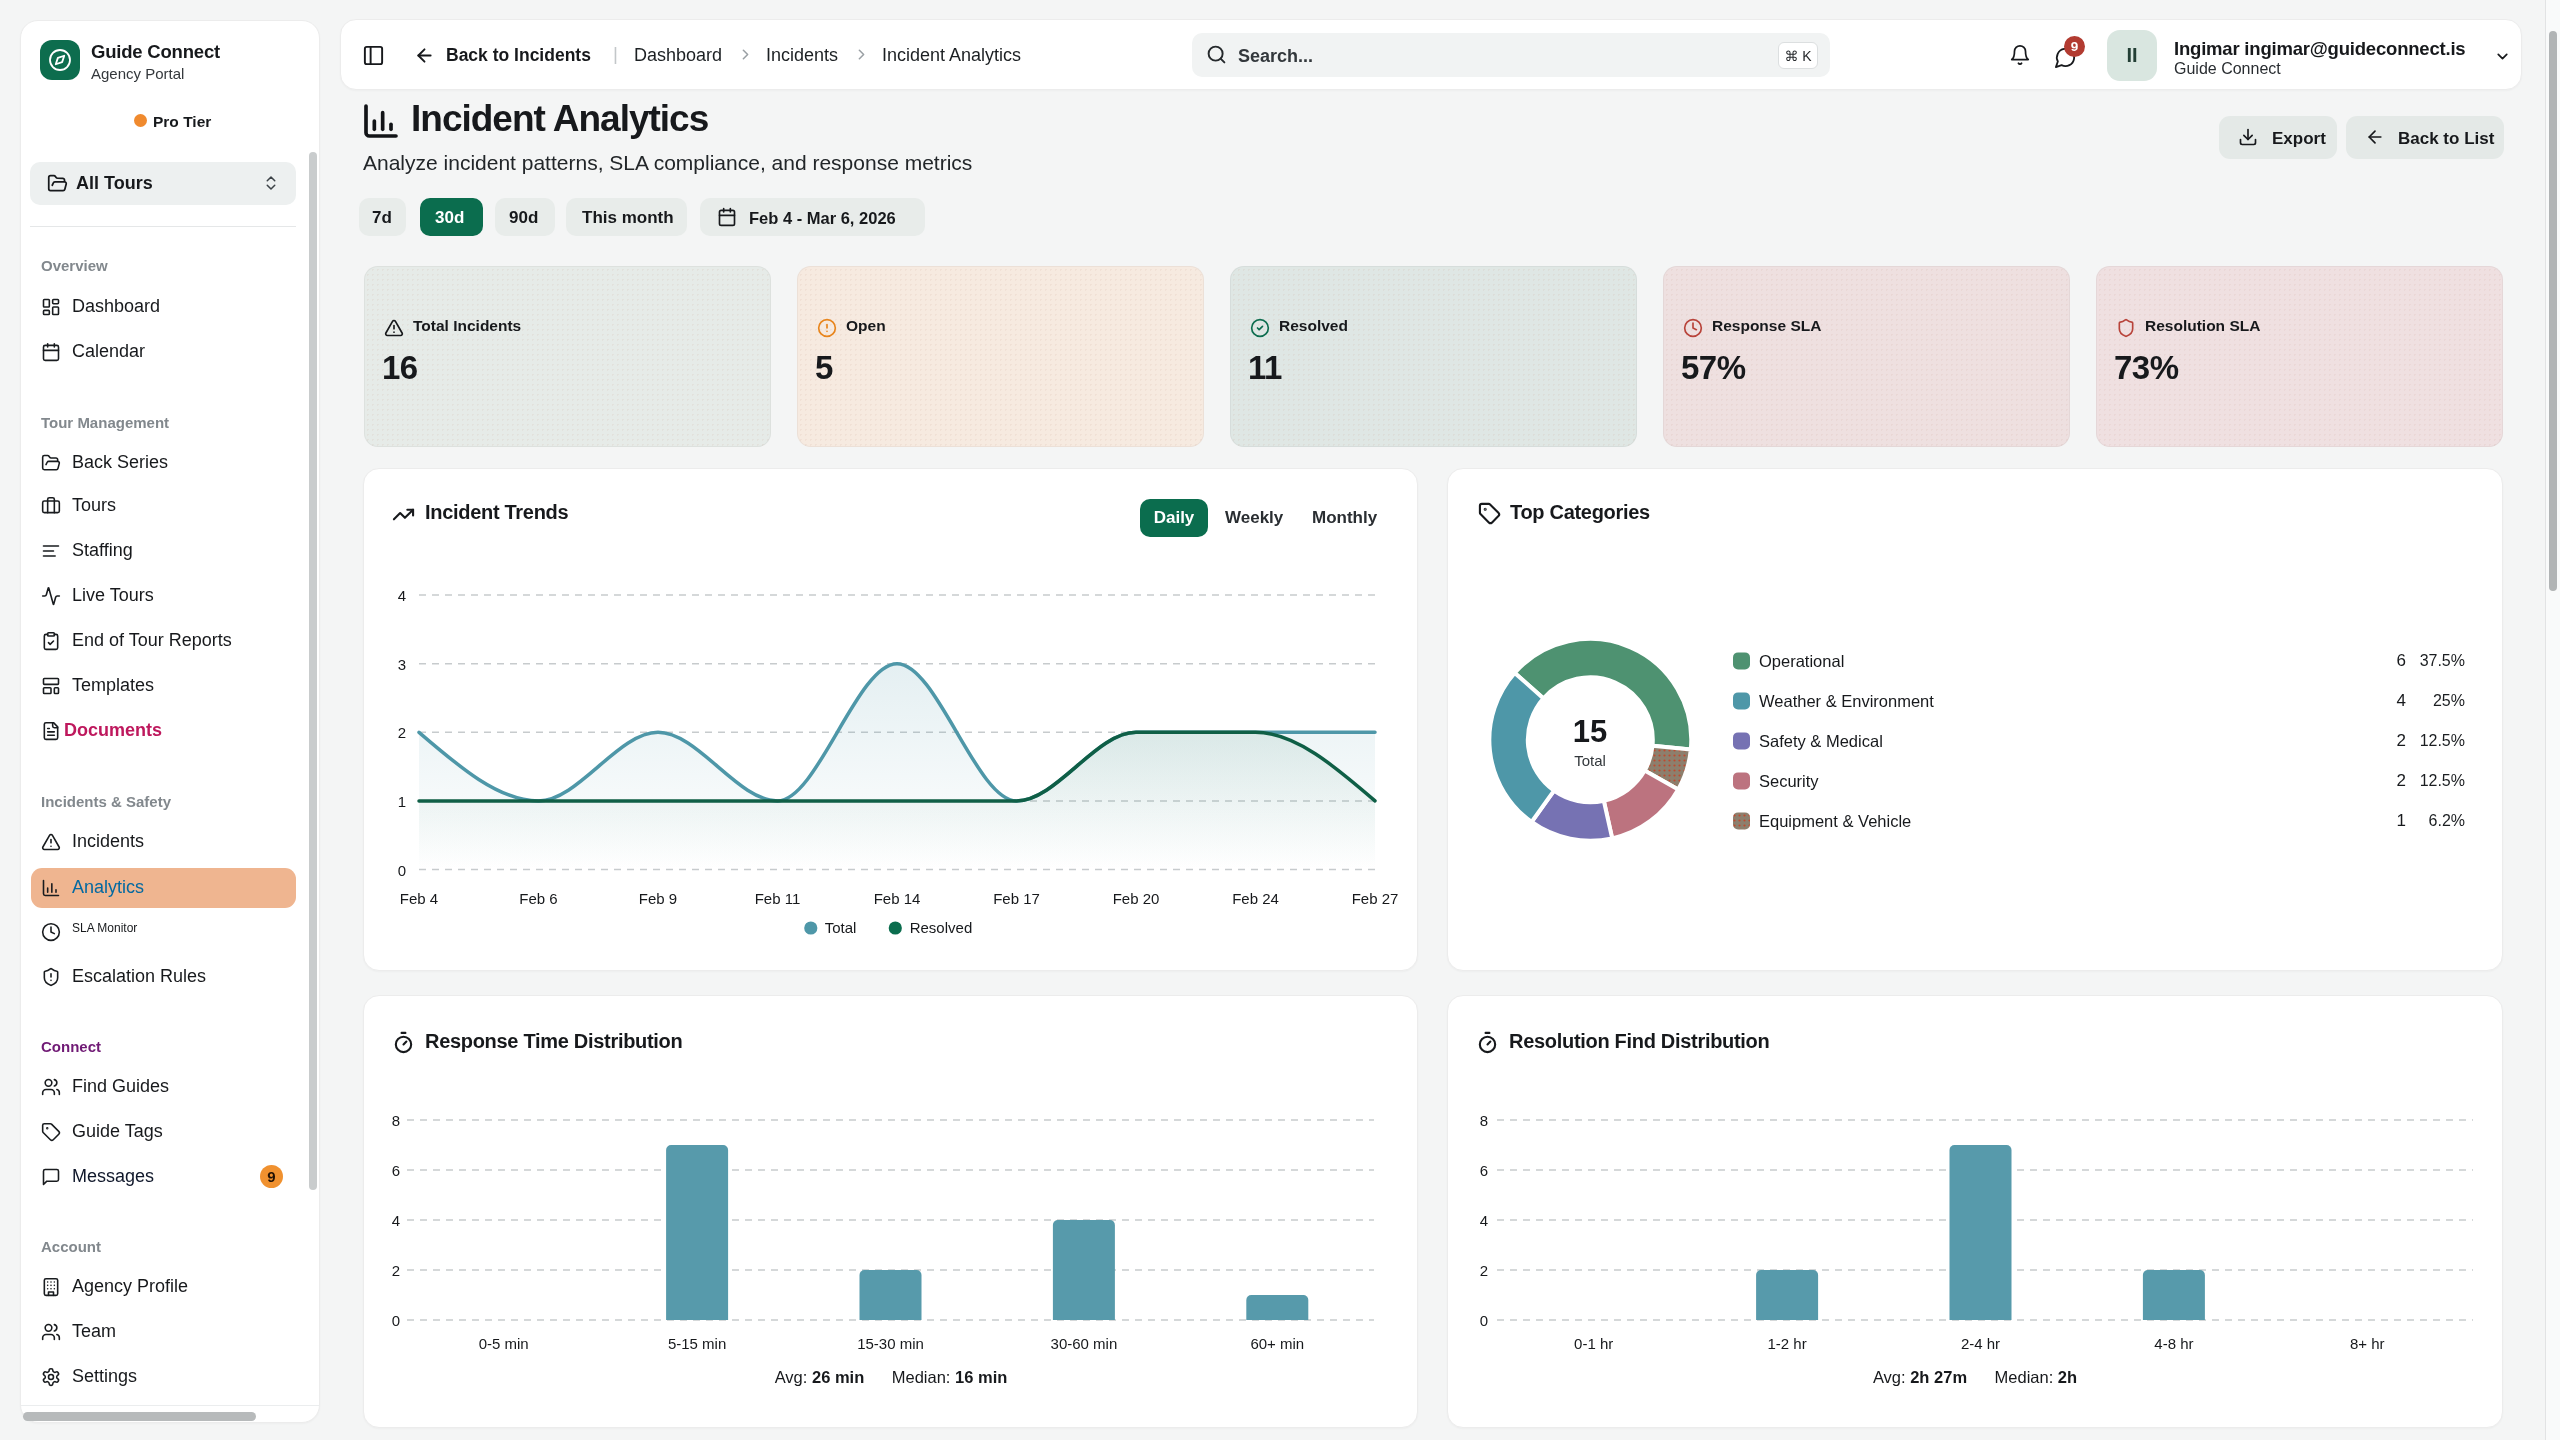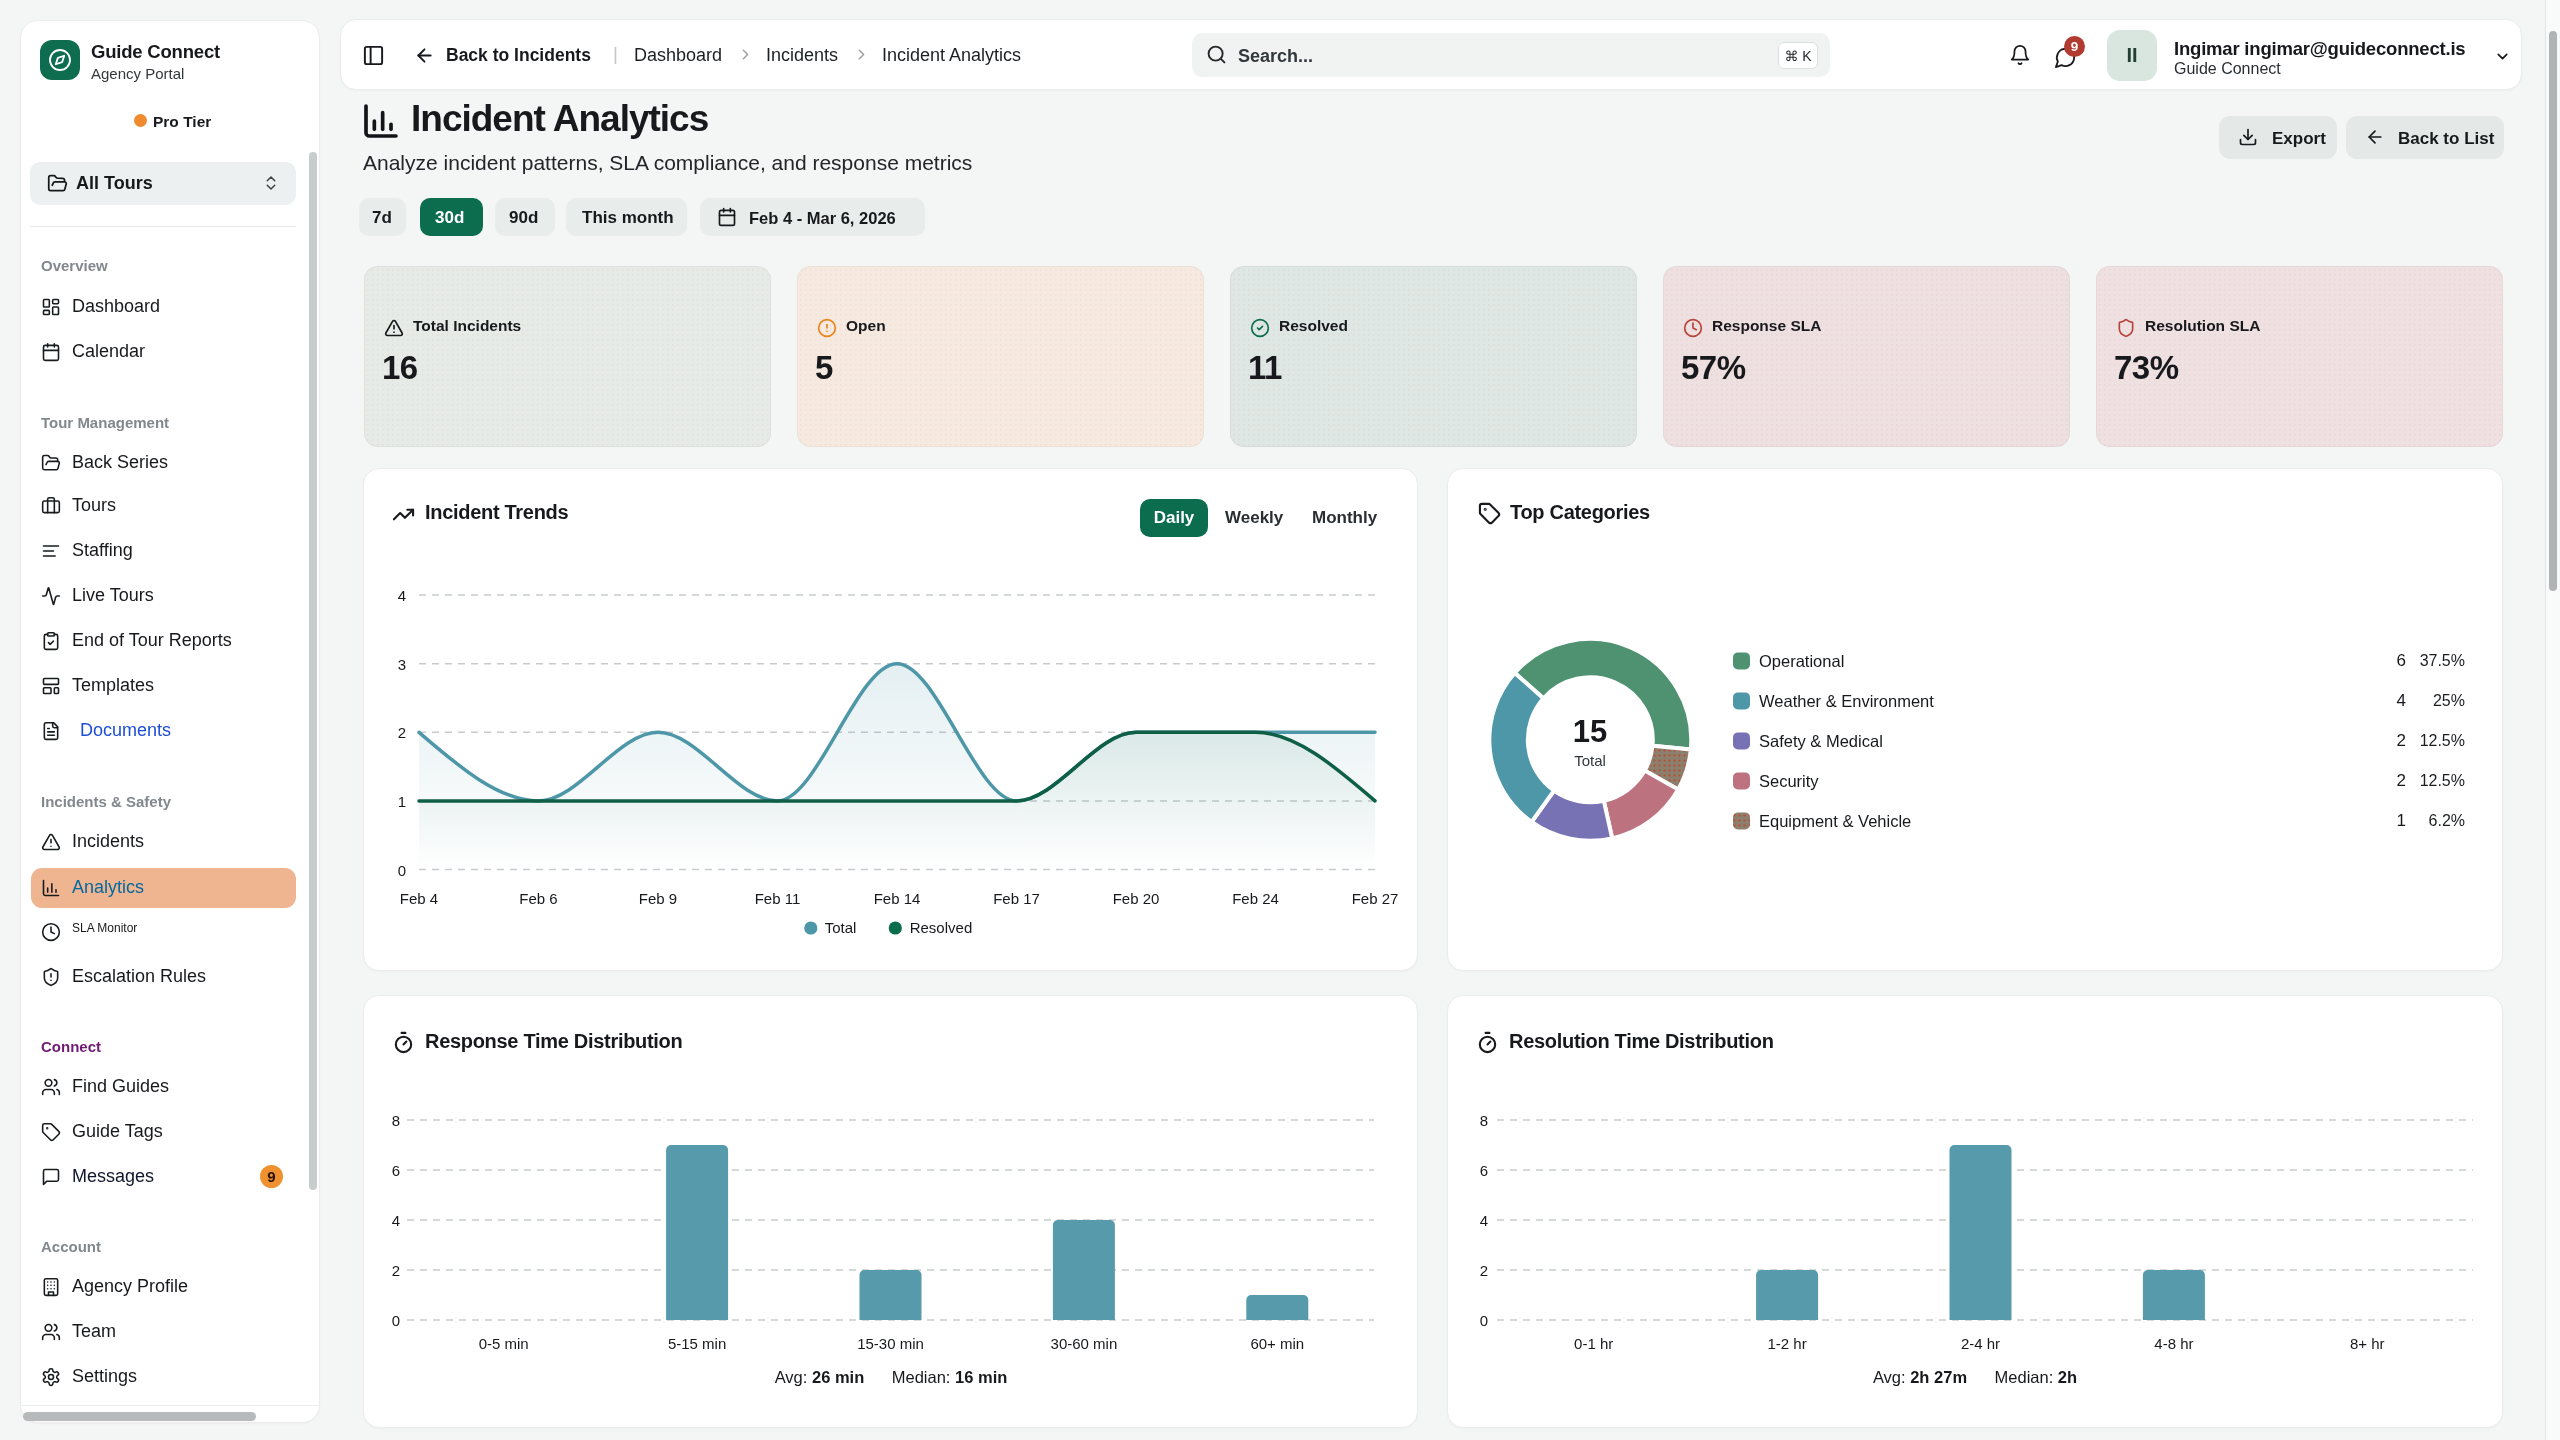--- a/index.html
+++ b/index.html
@@ -78,21 +78,21 @@
     <rect width="5" height="7" x="16" y="14" rx="1"></rect>
   </svg>
 <div class="txt" style="left:72px;top:675px;font-size:18px;font-weight:500;color:#17191c">Templates</div>
 <svg style="position:absolute;left:41px;top:721px" width="20" height="20" viewBox="0 0 24 24" fill="none" stroke="#191c1f" stroke-width="1.9" stroke-linecap="round" stroke-linejoin="round">
     <path d="M15 2H6a2 2 0 0 0-2 2v16a2 2 0 0 0 2 2h12a2 2 0 0 0 2-2V7Z"></path>
     <path d="M14 2v4a2 2 0 0 0 2 2h4"></path>
     <path d="M10 9H8"></path>
     <path d="M16 13H8"></path>
     <path d="M16 17H8"></path>
   </svg>
-<div class="txt" style="left:80px;top:720px;font-size:18px;font-weight:400;color:#1d4ed8">Documents</div>
+<div class="txt" style="left:64px;top:720px;font-size:18px;font-weight:700;color:#be185d">Documents</div>
 <svg style="position:absolute;left:41px;top:831.5px" width="20" height="20" viewBox="0 0 24 24" fill="none" stroke="#191c1f" stroke-width="1.9" stroke-linecap="round" stroke-linejoin="round">
     <path d="m21.73 18-8-14a2 2 0 0 0-3.48 0l-8 14A2 2 0 0 0 4 21h16a2 2 0 0 0 1.73-3Z"></path>
     <path d="M12 9v4"></path>
     <path d="M12 17h.01"></path>
   </svg>
 <div class="txt" style="left:72px;top:830.5px;font-size:18px;font-weight:500;color:#17191c">Incidents</div>
 <div class="abs" style="left:31px;top:867.5px;width:265px;height:40px;background:#efb590;border-radius:11px"></div>
 <svg style="position:absolute;left:41px;top:877.5px" width="20" height="20" viewBox="0 0 24 24" fill="none" stroke="#191c1f" stroke-width="1.9" stroke-linecap="round" stroke-linejoin="round">
     <path d="M3 3v16a2 2 0 0 0 2 2h16"></path>
     <path d="M8 17v-5"></path>
@@ -394,21 +394,21 @@
     <path d="M883.3 305 a5 5 0 0 1 5 -5 h52 a5 5 0 0 1 5 5 v20 h-62 Z" fill="#579aab"></path>
     <text x="914.3" y="354" text-anchor="middle" font-size="15" fill="#17191c">60+ min</text>
     <text x="528" y="388" text-anchor="middle" font-size="16.5" fill="#17191c">Avg: <tspan font-weight="bold">26 min</tspan>&nbsp;&nbsp;&nbsp;&nbsp;&nbsp;&nbsp;Median: <tspan font-weight="bold">16 min</tspan></text>
   </svg>
 <div class="card" style="left:1447px;top:995px;width:1056px;height:433px"></div>
 <svg style="position:absolute;left:1476px;top:1031px" width="23" height="23" viewBox="0 0 24 24" fill="none" stroke="#17191c" stroke-width="2.2" stroke-linecap="round" stroke-linejoin="round">
     <line x1="10" x2="14" y1="2" y2="2"></line>
     <line x1="12" x2="15" y1="14" y2="11"></line>
     <circle cx="12" cy="14" r="8"></circle>
   </svg>
-<div class="txt" style="left:1509px;top:1030px;font-size:20px;font-weight:700;letter-spacing:-.3px">Resolution Time Distribution</div>
+<div class="txt" style="left:1509px;top:1030px;font-size:20px;font-weight:700;letter-spacing:-.3px">Resolution Find Distribution</div>
 <svg class="abs" style="left:1447px;top:995px" width="1056" height="433" viewBox="0 0 1056 433">
     <line x1="50" y1="325" x2="1026" y2="325" stroke="#c7cbcd" stroke-width="1.5" stroke-dasharray="7 6"></line>
     <text x="41" y="331" text-anchor="end" font-size="15" fill="#17191c">0</text>
     <line x1="50" y1="275" x2="1026" y2="275" stroke="#c7cbcd" stroke-width="1.5" stroke-dasharray="7 6"></line>
     <text x="41" y="281" text-anchor="end" font-size="15" fill="#17191c">2</text>
     <line x1="50" y1="225" x2="1026" y2="225" stroke="#c7cbcd" stroke-width="1.5" stroke-dasharray="7 6"></line>
     <text x="41" y="231" text-anchor="end" font-size="15" fill="#17191c">4</text>
     <line x1="50" y1="175" x2="1026" y2="175" stroke="#c7cbcd" stroke-width="1.5" stroke-dasharray="7 6"></line>
     <text x="41" y="181" text-anchor="end" font-size="15" fill="#17191c">6</text>
     <line x1="50" y1="125" x2="1026" y2="125" stroke="#c7cbcd" stroke-width="1.5" stroke-dasharray="7 6"></line>

